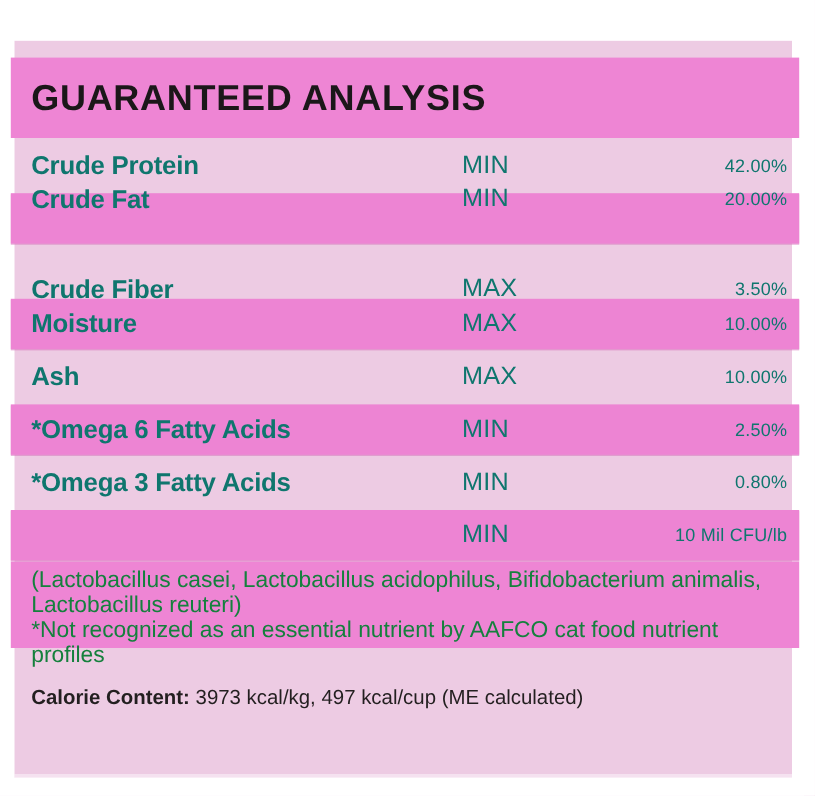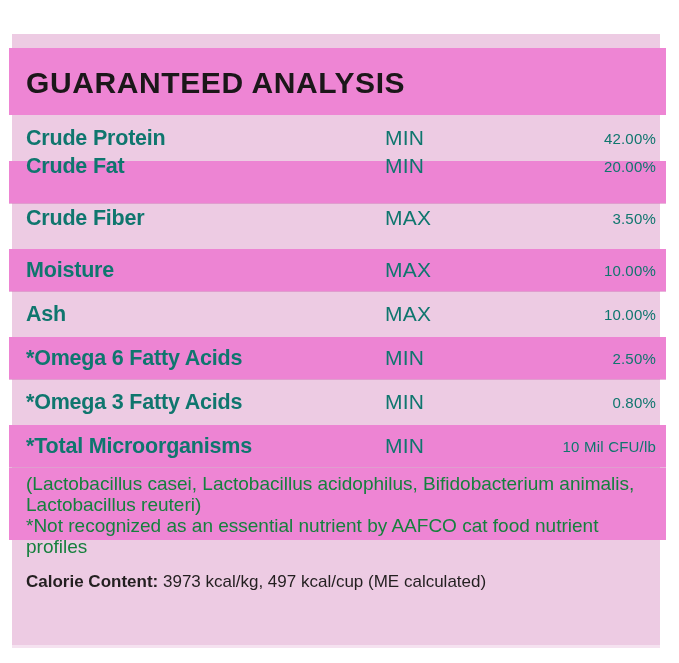--- a/index.html
+++ b/index.html
@@ -174,21 +174,21 @@
         <span class="nutrient">Crude Protein</span>
         <span class="qualifier">MIN</span>
         <span class="amount">42.00%</span>
       </div>
       <div class="band" style="top: 161px; height: 42px;"></div>
       <div class="row" style="top: 144px;">
         <span class="nutrient">Crude Fat</span>
         <span class="qualifier">MIN</span>
         <span class="amount">20.00%</span>
       </div>
-      <div class="row" style="top: 196px;">
+      <div class="row" style="top: 219px;">
         <span class="nutrient">Crude Fiber</span>
         <span class="qualifier">MAX</span>
         <span class="amount">3.50%</span>
       </div>
       <div class="band" style="top: 249px; height: 42px;"></div>
       <div class="row" style="top: 248px;">
         <span class="nutrient">Moisture</span>
         <span class="qualifier">MAX</span>
         <span class="amount">10.00%</span>
       </div>
@@ -203,21 +203,20 @@
         <span class="qualifier">MIN</span>
         <span class="amount">2.50%</span>
       </div>
       <div class="row" style="top: 380px;">
         <span class="nutrient">*Omega 3 Fatty Acids</span>
         <span class="qualifier">MIN</span>
         <span class="amount">0.80%</span>
       </div>
       <div class="band" style="top: 425px; height: 42px;"></div>
       <div class="row" style="top: 424px;">
-        <span class="nutrient">*Total Microorganisms</span>
         <span class="qualifier">MIN</span>
         <span class="amount">10 Mil CFU/lb</span>
       </div>
     </div>
 
   <div class="footnote-band"></div>
   <div class="footnotes">
     <div class="fn-species">(Lactobacillus casei, Lactobacillus acidophilus, Bifidobacterium animalis, Lactobacillus reuteri)</div>
     <div class="fn-aafco">*Not recognized as an essential nutrient by AAFCO cat food nutrient profiles</div>
   </div>

